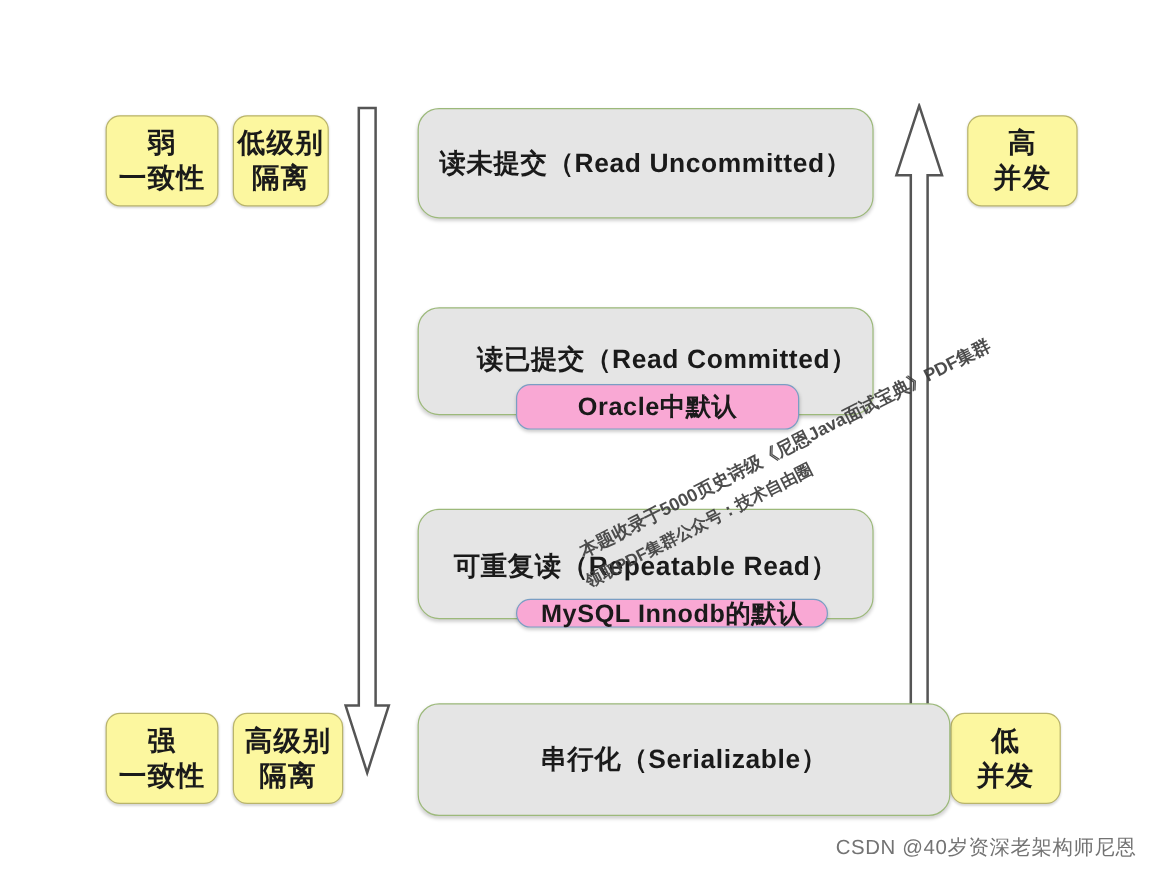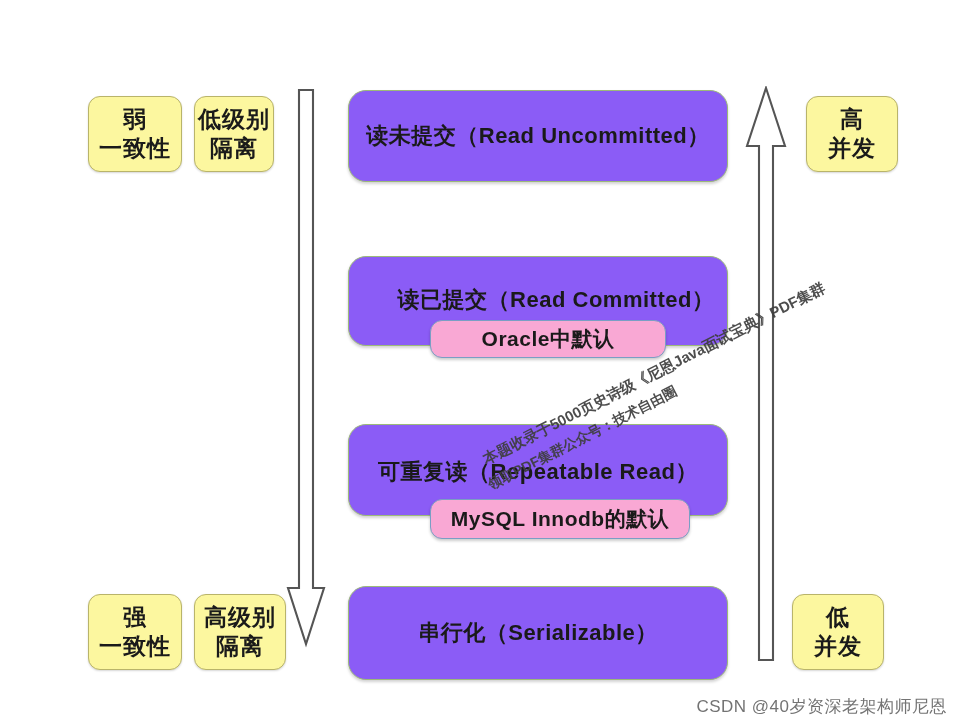--- a/index.html
+++ b/index.html
@@ -35,21 +35,21 @@
     background: #fcf79f;
     border: 1.4px solid #b9b46a;
     border-radius: 12px;
     font-size: 23px;
     line-height: 1.28;
     letter-spacing: 1px;
     box-shadow: 0 1px 2px rgba(0,0,0,0.16);
   }
 
   .green-box {
-    background: #8b5cf6;
+    background: #e5e5e5;
     border: 1.4px solid #9cb97a;
     border-radius: 18px;
     font-size: 22px;
     letter-spacing: 0.5px;
     box-shadow: 0 2px 3px rgba(0,0,0,0.18);
   }
 
   .green-box .gb-label {
     position: absolute;
     left: 0;
@@ -169,25 +169,25 @@
   <div class="box green-box" style="left:348px; top:256px; width:380px; height:90px;">
     <span class="gb-label" style="top:28px;padding-left:36px;">读已提交（Read Committed）</span>
   </div>
   <div class="box blue-box" style="left:430px; top:320px; width:236px; height:38px;">
     <span>Oracle中默认</span>
   </div>
 
   <div class="box green-box" style="left:348px; top:424px; width:380px; height:92px;">
     <span class="gb-label" style="top:32px;">可重复读（Repeatable Read）</span>
   </div>
-  <div class="box blue-box" style="left:430px; top:499px; width:260px; height:40px;">
+  <div class="box blue-box" style="left:430px; top:499px; width:260px; height:24px;">
     <span>MySQL Innodb的默认</span>
   </div>
 
-  <div class="box green-box" style="left:348px; top:586px; width:380px; height:94px;">
+  <div class="box green-box" style="left:348px; top:586px; width:444px; height:94px;">
     <span class="gb-label">串行化（Serializable）</span>
   </div>
 
   <div class="watermark wm-line1">本题收录于5000页史诗级《尼恩Java面试宝典》PDF集群</div>
   <div class="watermark wm-line2">领取PDF集群公众号：技术自由圈</div>
 
   <div class="credit">CSDN @40岁资深老架构师尼恩</div>
 
 </div>
 

